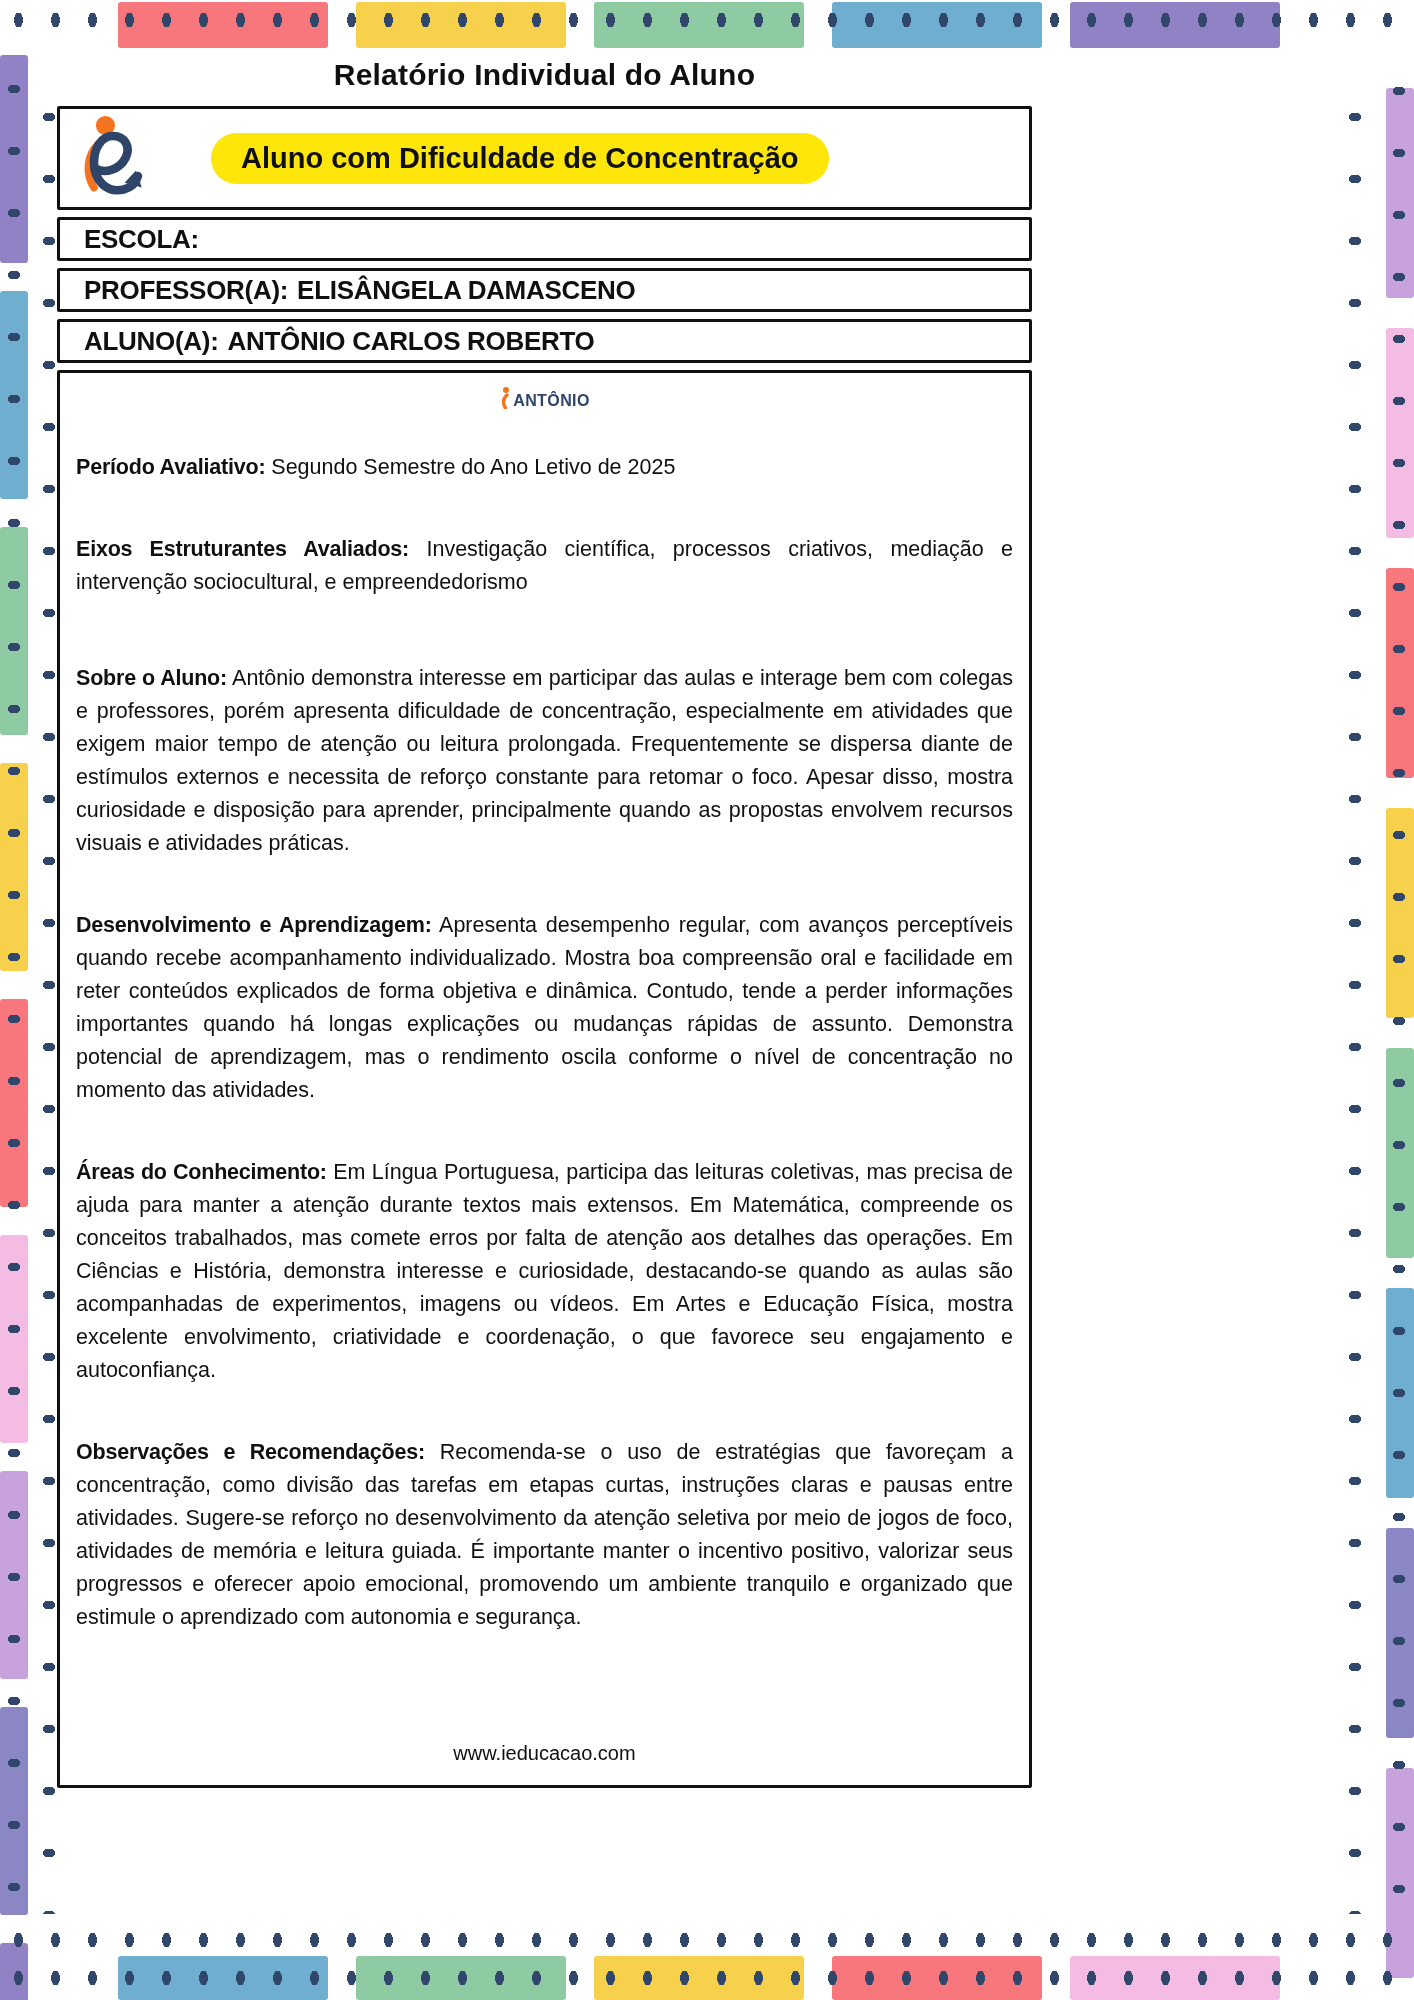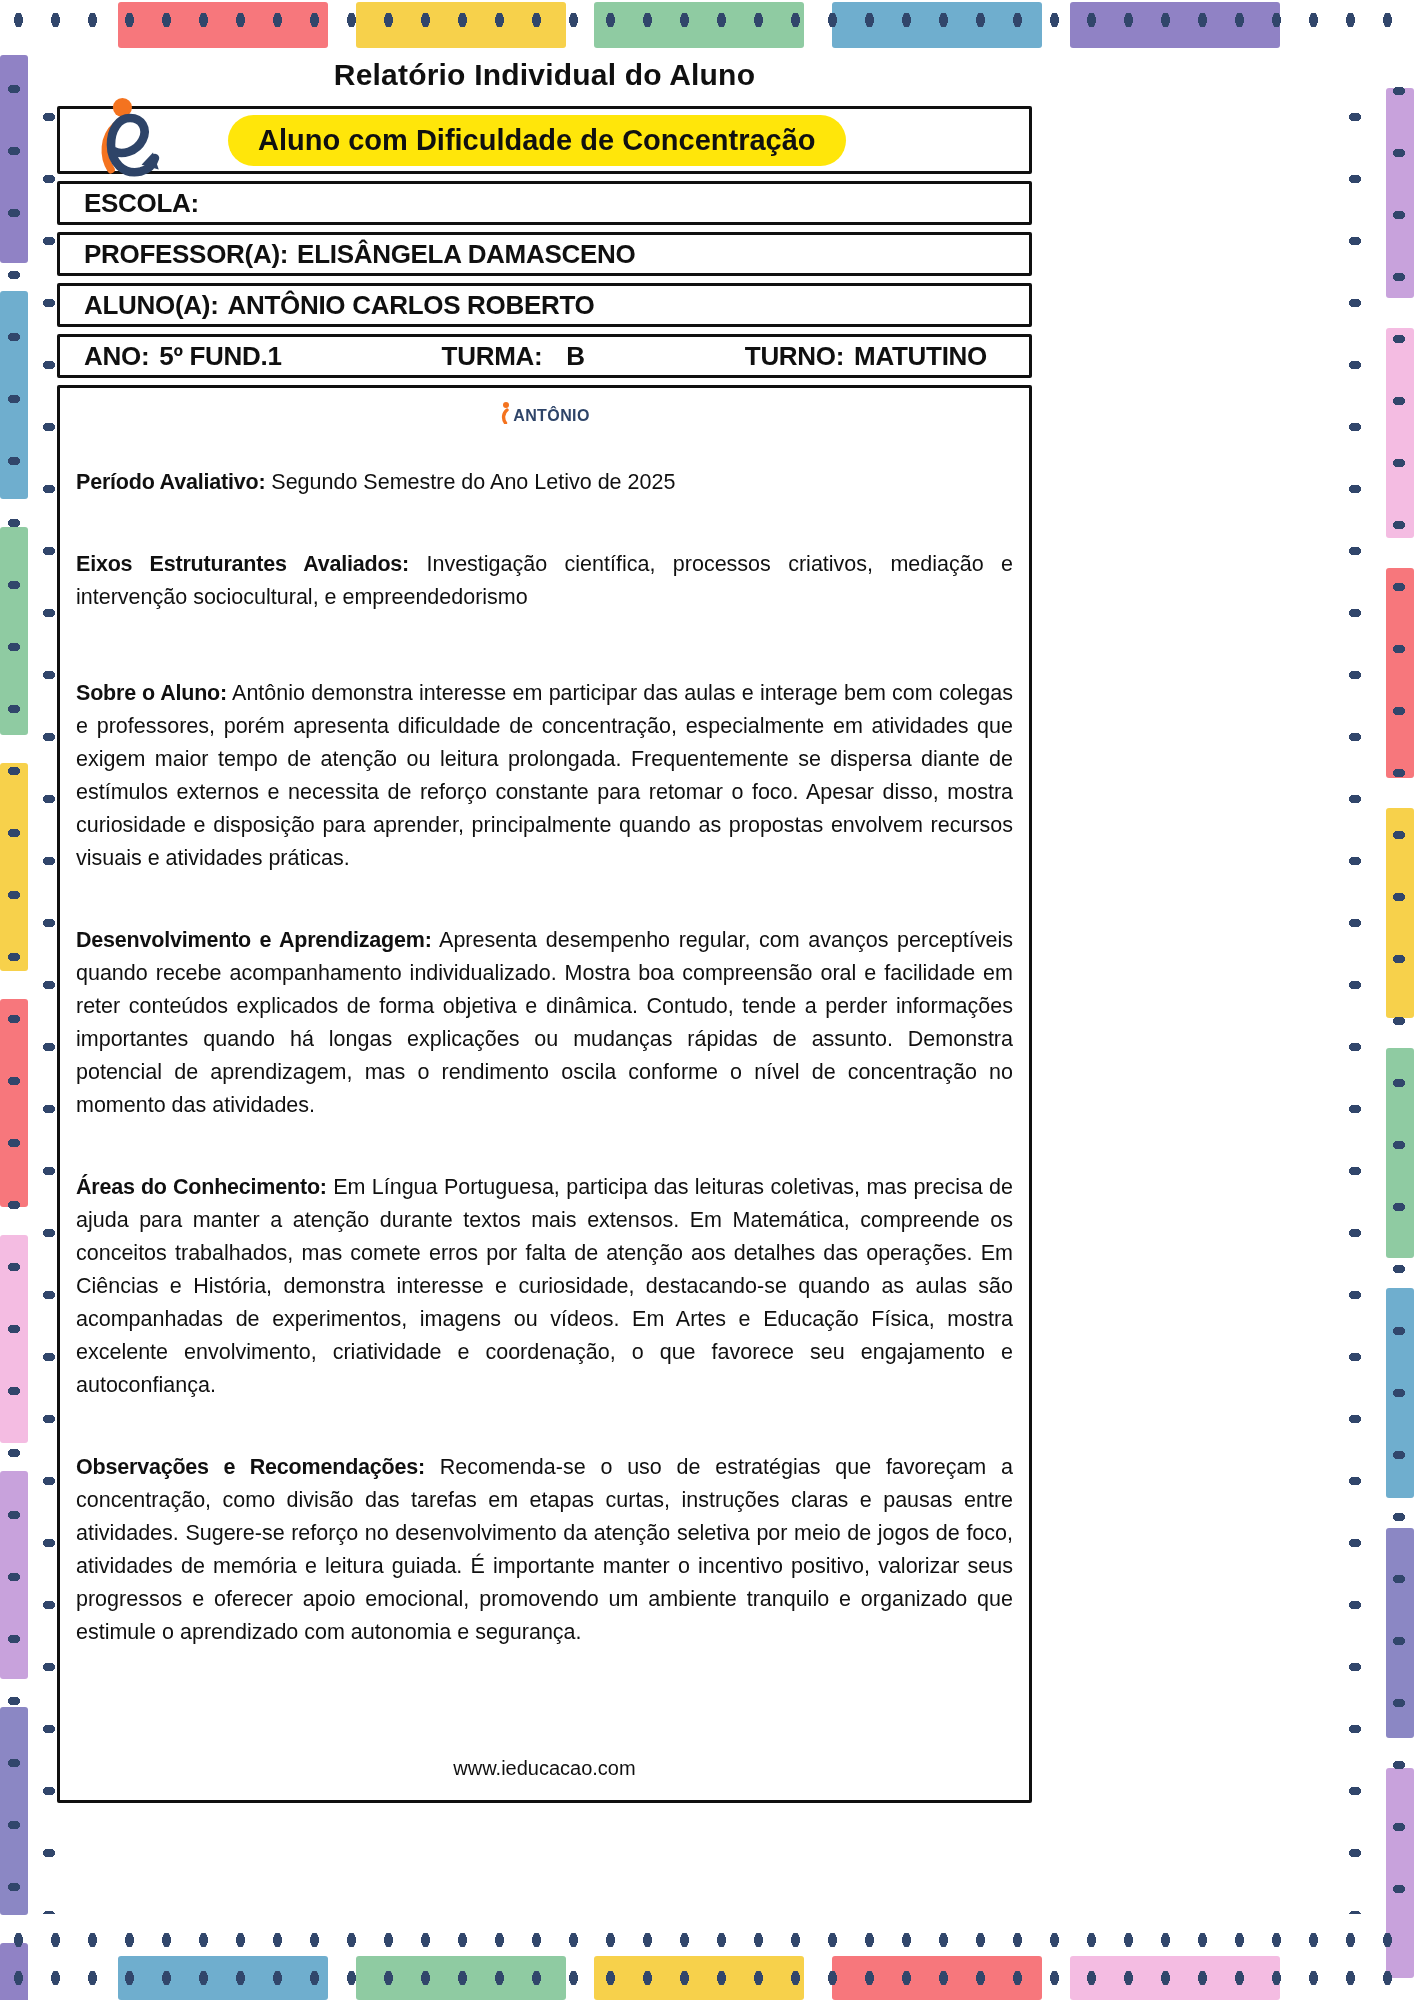--- a/index.html
+++ b/index.html
@@ -13,21 +13,21 @@
           background-size:37px 40px;background-repeat:repeat-x;}
   .dots-v{width:26px;background-image:radial-gradient(6.5px 4.5px at center,#31466B 97%,transparent 100%);
           background-size:26px 62px;background-repeat:repeat-y;}
 
   
   .content{position:absolute;left:57px;top:58px;width:975px;z-index:3;}
   .page-title{text-align:center;font-size:30px;font-weight:bold;margin:0 0 14px;letter-spacing:.2px;}
 
   .box{border:3px solid #101010;border-radius:2px;background:#fff;margin-bottom:7px;box-sizing:border-box;}
 
-  .header-box{display:flex;align-items:center;height:68px;padding:0 28px;}
+  .header-box{display:flex;align-items:center;height:104px;padding:0 11px;}
   .logo{width:88px;display:flex;justify-content:center;align-items:center;}
   .badge{background:#FFE60A;border-radius:26px;padding:9px 30px;margin-left:52px;
          font-size:29px;font-weight:bold;color:#101010;white-space:nowrap;}
 
   .info-row{height:44px;display:flex;align-items:center;padding:0 24px;
             font-size:26px;font-weight:bold;letter-spacing:-.3px;}
   .info-row .lbl{margin-right:9px;white-space:nowrap;}
   .triple{justify-content:space-between;padding-right:42px;}
   .cell{display:flex;align-items:center;}
   .cell .lbl{margin-right:10px;}
@@ -109,34 +109,20 @@
       <span class="lbl">ESCOLA:</span>
     </div>
     <div class="box info-row">
       <span class="lbl">PROFESSOR(A):</span>
       <span class="val">ELISÂNGELA DAMASCENO</span>
     </div>
     <div class="box info-row">
       <span class="lbl">ALUNO(A):</span>
       <span class="val">ANTÔNIO CARLOS ROBERTO</span>
     </div>
-    <div class="box info-row triple">
-      <span class="cell">
-        <span class="lbl">ANO:</span>
-        <span class="val">5º FUND.1</span>
-      </span>
-      <span class="cell cell-turma">
-        <span class="lbl">TURMA:</span>
-        <span class="val">B</span>
-      </span>
-      <span class="cell">
-        <span class="lbl">TURNO:</span>
-        <span class="val">MATUTINO</span>
-      </span>
-    </div>
 
     <div class="box body-box">
 
       <div class="brand">
         <svg width="12" height="22" viewBox="0 0 12 22" aria-hidden="true">
           <circle cx="7" cy="3" r="3" fill="#F4731F"></circle>
           <path d="M8 8 C4 11 3.5 17 6.5 21" stroke="#F4731F" stroke-width="3.4" fill="none" stroke-linecap="round"></path>
         </svg>
         <span class="brand-text">ANTÔNIO</span>
       </div>

